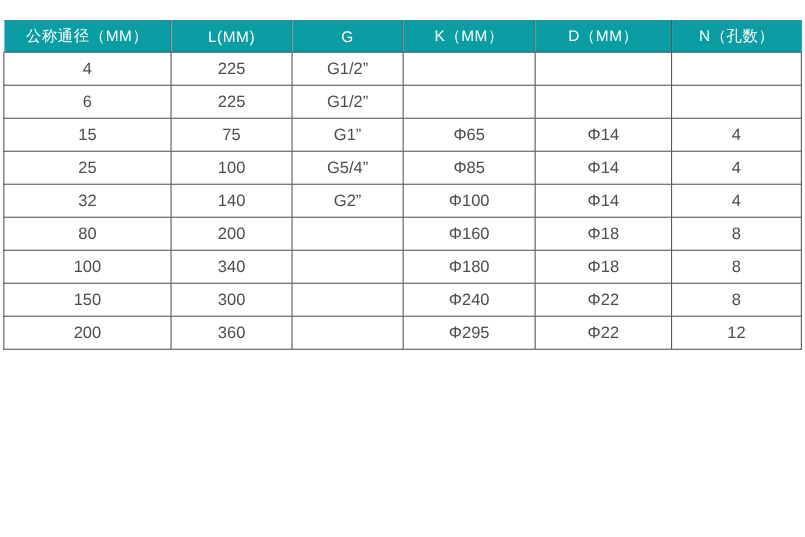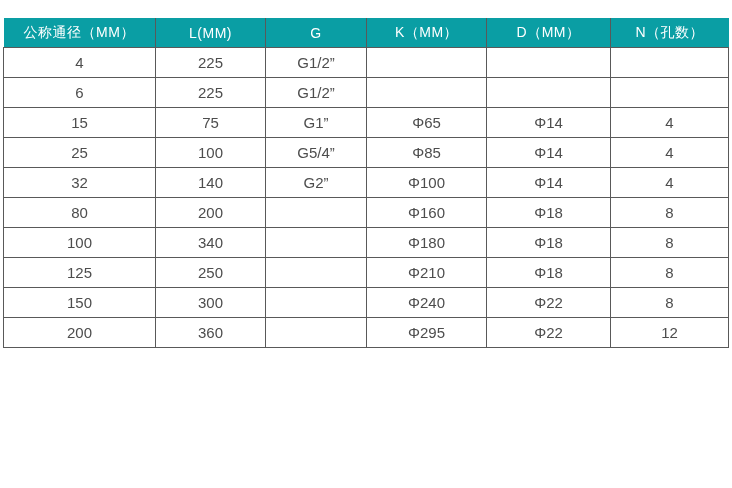--- a/index.html
+++ b/index.html
@@ -114,28 +114,20 @@
         </tr>
         <tr>
           <td>100</td>
           <td>340</td>
           <td></td>
           <td>Φ180</td>
           <td>Φ18</td>
           <td>8</td>
         </tr>
         <tr>
-          <td>125</td>
-          <td>250</td>
-          <td></td>
-          <td>Φ210</td>
-          <td>Φ18</td>
-          <td>8</td>
-        </tr>
-        <tr>
           <td>150</td>
           <td>300</td>
           <td></td>
           <td>Φ240</td>
           <td>Φ22</td>
           <td>8</td>
         </tr>
         <tr>
           <td>200</td>
           <td>360</td>

